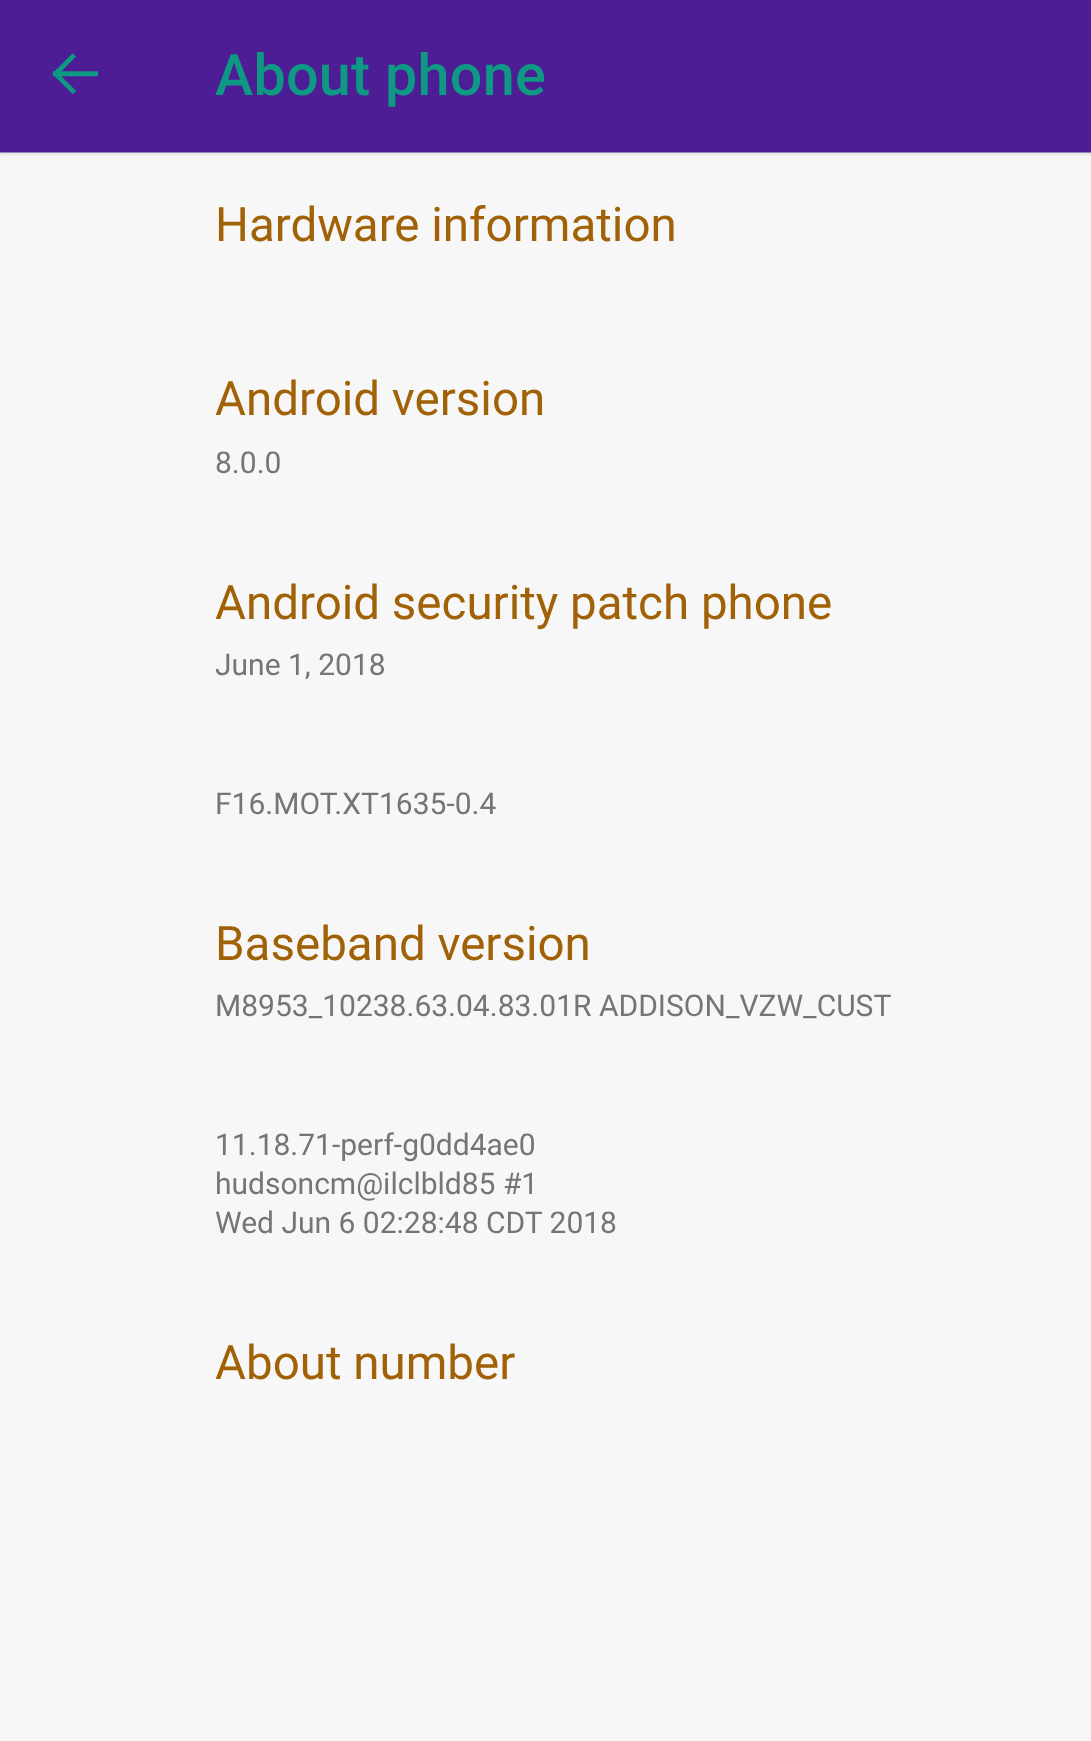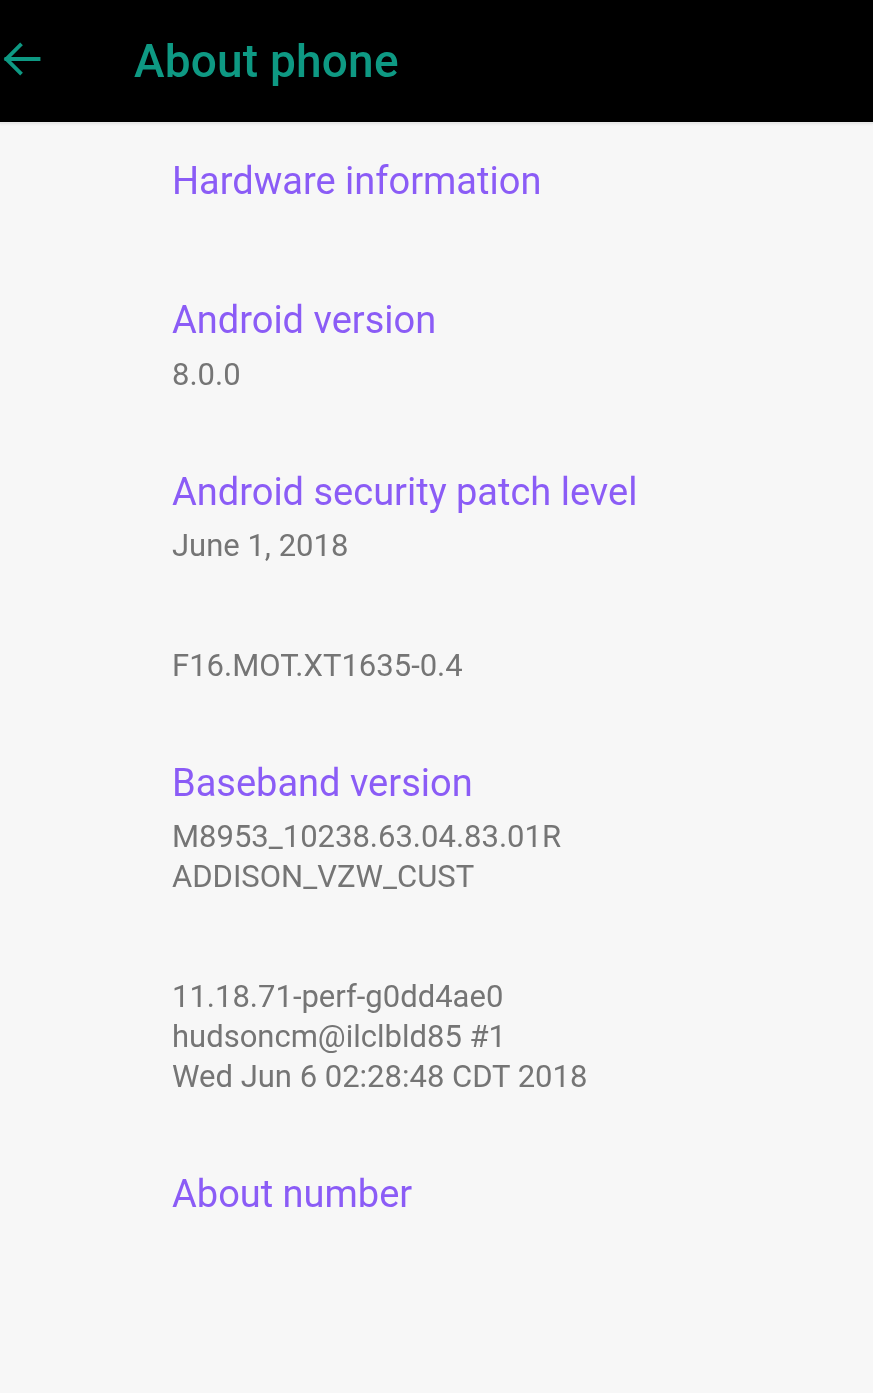--- a/index.html
+++ b/index.html
@@ -9,23 +9,24 @@
     }
     body {
       width: 873px;
       height: 1393px;
       background: #f7f7f7;
       font-family: Roboto, "Helvetica Neue", Arial, sans-serif;
       overflow: hidden;
     }
     .header {
       height: 124px;
-      background: #000000;
+      background: #4c1d95;
       display: flex;
       align-items: center;
+      padding-left: 38px;
       border-bottom: 2px solid #e8e8e8;
       box-shadow: 0 1px 2px rgba(0,0,0,0.04);
     }
     .back-btn {
       width: 44px;
       height: 44px;
       display: flex;
       align-items: center;
       justify-content: center;
       cursor: pointer;
@@ -52,25 +53,25 @@
       padding-bottom: 36px;
       cursor: pointer;
     }
     .item.single {
       padding-top: 20px;
       padding-bottom: 52px;
     }
     .item-title {
       font-size: 38px;
       font-weight: 400;
-      color: #8b5cf6;
+      color: #a16207;
       line-height: 1.35;
     }
     .item-value {
-      font-size: 31px;
+      font-size: 24px;
       font-weight: 400;
       color: #757575;
       margin-top: 8px;
       line-height: 1.29;
       white-space: pre-line;
     }
   </style>
 </head>
 <body>
 
@@ -91,21 +92,21 @@
   <div class="item single">
     <div class="item-title">Hardware information</div>
   </div>
 
   <div class="item">
     <div class="item-title">Android version</div>
     <div class="item-value">8.0.0</div>
   </div>
 
   <div class="item">
-    <div class="item-title">Android security patch level</div>
+    <div class="item-title">Android security patch phone</div>
     <div class="item-value">June 1, 2018</div>
   </div>
 
   <div class="item">
     <div class="item-value">F16.MOT.XT1635-0.4</div>
   </div>
 
   <div class="item">
     <div class="item-title">Baseband version</div>
     <div class="item-value">M8953_10238.63.04.83.01R ADDISON_VZW_CUST</div>

